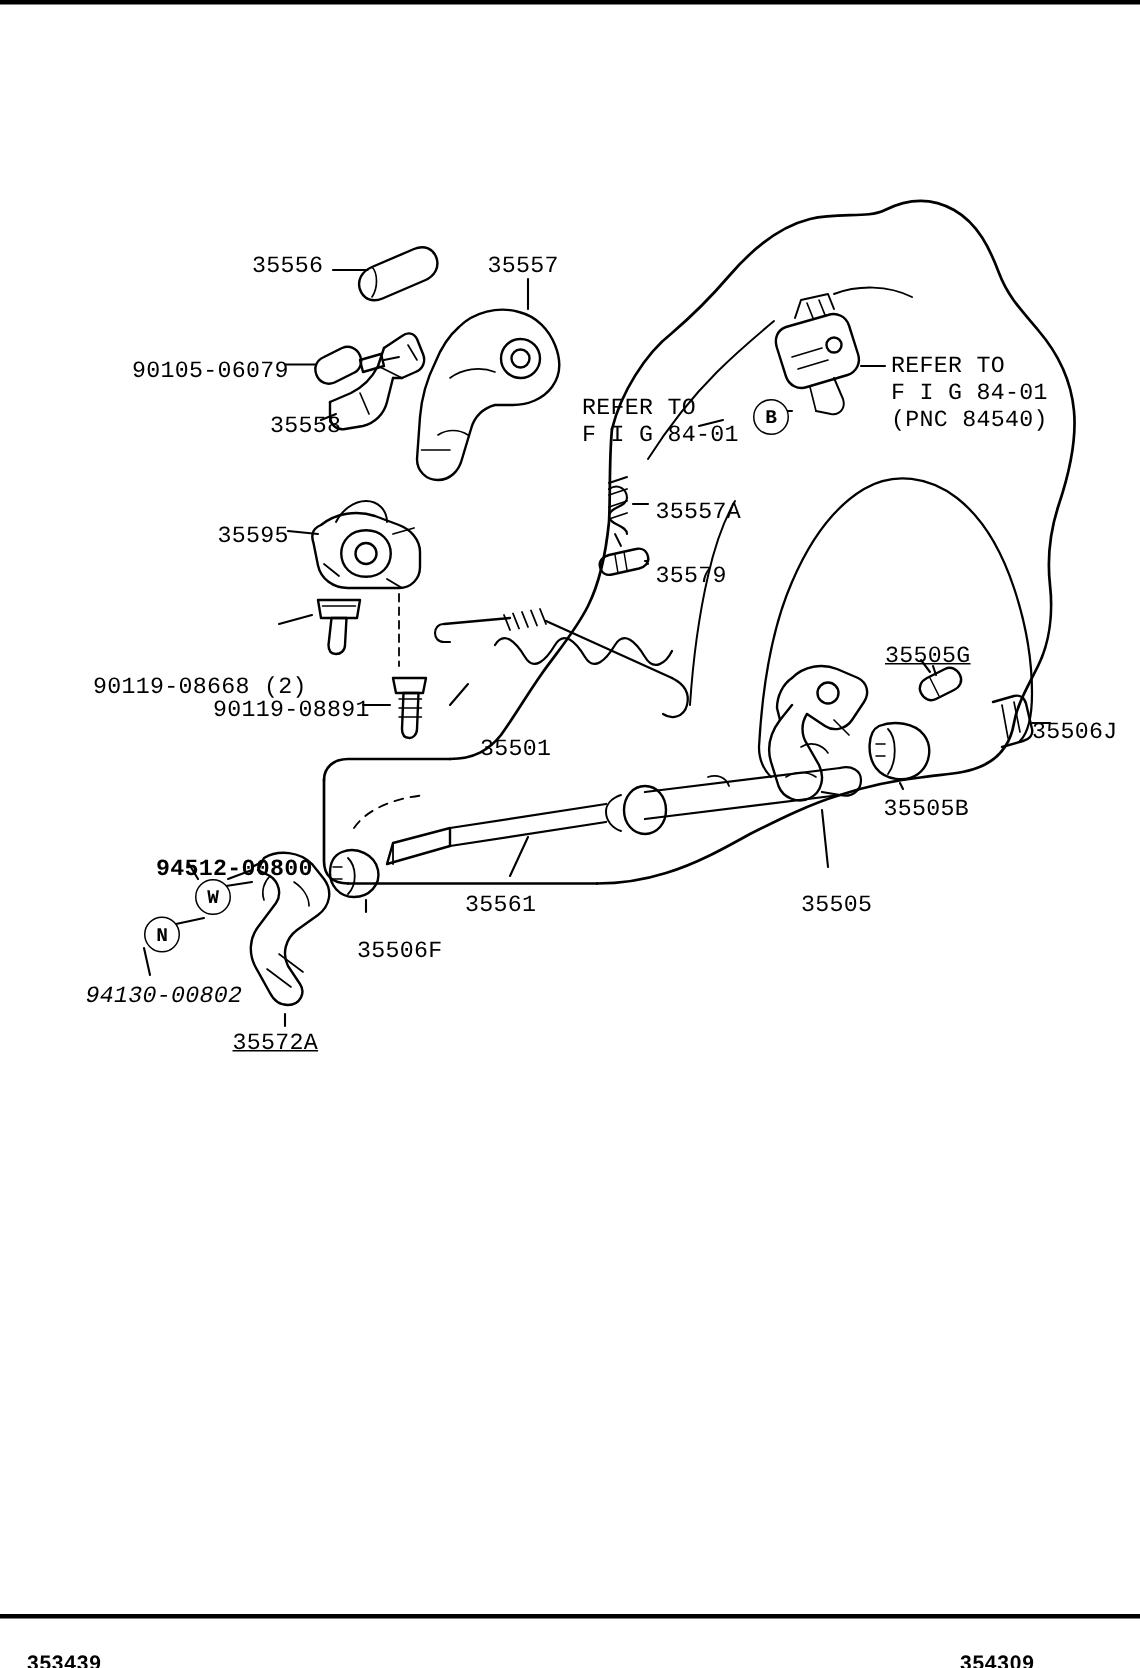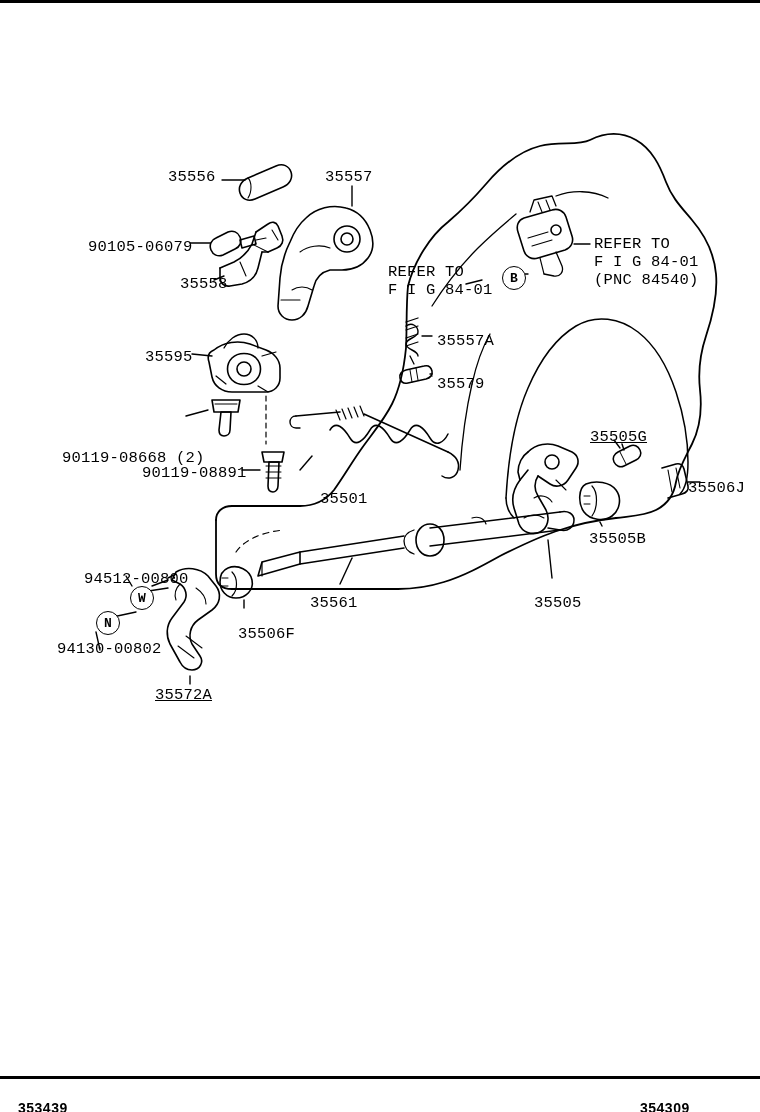--- a/index.html
+++ b/index.html
@@ -388,22 +388,22 @@
   <div class="label" style="left:62px;  top:412px;margin-top:37px;">90119-08668 (2)</div>
   <div class="label" style="left:142px; top:464px;">90119-08891</div>
   <div class="label" style="left:320px; top:452px;margin-top:38px;">35501</div>
   <div class="label" style="left:437px; top:332px;">35557A</div>
   <div class="label" style="left:437px; top:375px;text-align:right;">35579</div>
   <div class="label" style="left:590px; top:428px;text-decoration:underline;">35505G</div>
   <div class="label" style="left:688px; top:479px;">35506J</div>
   <div class="label" style="left:589px; top:530px;">35505B</div>
   <div class="label" style="left:534px; top:594px;">35505</div>
   <div class="label" style="left:310px; top:594px;">35561</div>
-  <div class="label" style="left:84px;  top:570px;">94512-00800</div>
-  <div class="label" style="left:57px;  top:640px;">94130-00802</div>
+  <div class="label" style="left:104px;  top:570px;font-weight:bold;">94512-00800</div>
+  <div class="label" style="left:57px;  top:655px;font-style:italic;">94130-00802</div>
   <div class="label" style="left:238px; top:625px;">35506F</div>
   <div class="label" style="left:155px; top:686px;text-decoration:underline;">35572A</div>
 
   <div class="label two-line" style="left:388px; top:264px;">
     <div>REFER TO</div>
     <div>F I G  84-01</div>
   </div>
   <div class="circle-badge" style="left:502px; top:266px;">B</div>
 
   <div class="label two-line" style="left:594px; top:236px;">

